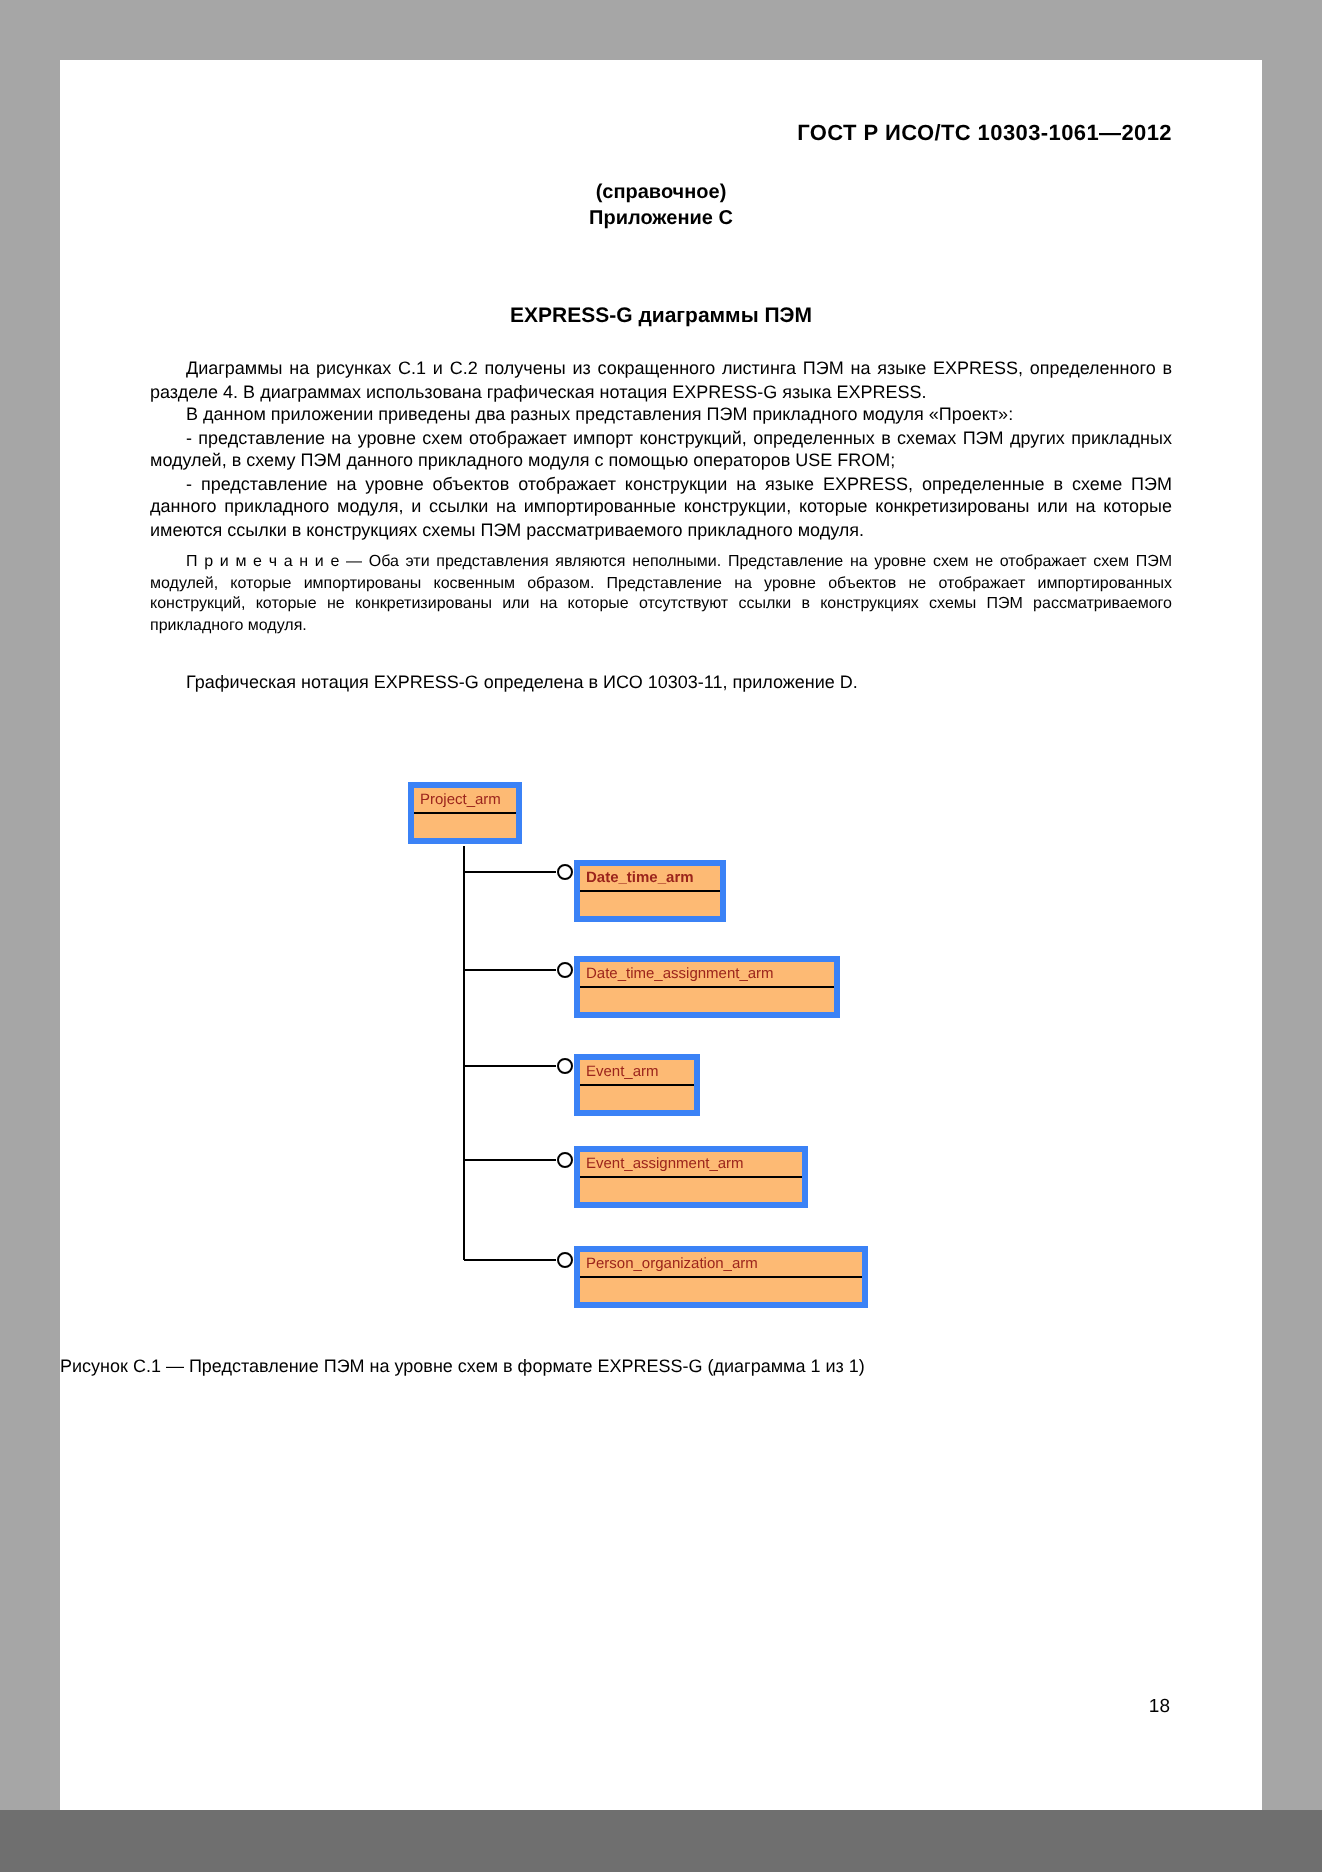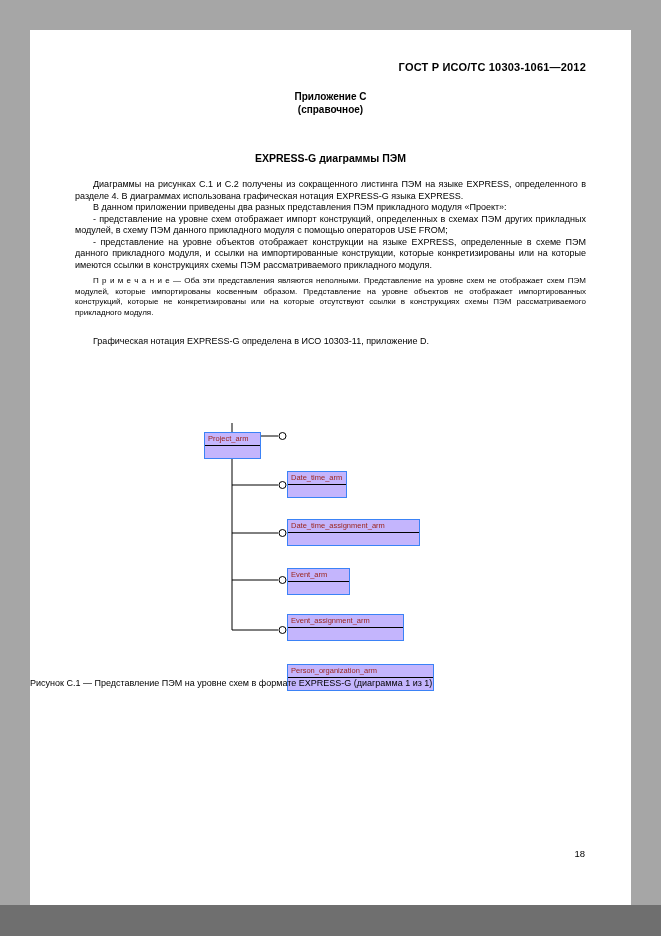--- a/index.html
+++ b/index.html
@@ -69,39 +69,38 @@
 
   
   .diagram {
     position: absolute;
     left: 0; top: 355px;
     width: 601px; height: 300px;
   }
   .connectors { position: absolute; left: 0; top: 0; }
   .schema-box {
     position: absolute;
-    border: 1px solid #3b82f6;
-    background: #c4b5fd;
-    margin-top: 41px;
+    border: 3px solid #3b82f6;
+    background: #fdba74;
   }
   .schema-title {
     height: 13px;
     border-bottom: 1px solid #000;
     font-size: 7.5px;
     line-height: 12px;
     padding-left: 3px;
     white-space: nowrap;
     overflow: hidden;
     color: var(--label-color, #9b241c);
     cursor: pointer;
   }
   .schema-body { height: 12px; }
 
   .box-root  { left: 174px; top: 6px;   width: 57px;  }
-  .box-0     { left: 257px; top: 45px;  width: 60px;  }
+  .box-0     { left: 257px; top: 45px;  width: 76px; font-weight: bold;  }
   .box-1     { left: 257px; top: 93px;  width: 133px; }
   .box-2     { left: 257px; top: 142px; width: 63px;  }
   .box-3     { left: 257px; top: 188px; width: 117px; }
   .box-4     { left: 257px; top: 238px; width: 147px; }
 
   .figure-caption {
     position: absolute;
     top: 648px; left: 0; right: 0;
     font-size: 9px;
   }
@@ -113,22 +112,22 @@
 </style>
 </head>
 <body>
 
 <div class="canvas">
   <div class="page">
 
     <div class="doc-header">ГОСТ Р ИСО/ТС 10303-1061—2012</div>
 
     <div class="appendix">
+      <div>(справочное)</div>
       <div>Приложение С</div>
-      <div>(справочное)</div>
     </div>
 
     <div class="section-title">EXPRESS-G диаграммы ПЭМ</div>
 
     <div class="body-text">
       <p>Диаграммы на рисунках С.1 и С.2 получены из сокращенного листинга ПЭМ на языке EXPRESS, определенного в разделе 4. В диаграммах использована графическая нотация EXPRESS-G языка EXPRESS.</p>
       <p>В данном приложении приведены два разных представления ПЭМ прикладного модуля «Проект»:</p>
       <p>-  представление на уровне схем отображает импорт конструкций, определенных в схемах ПЭМ других прикладных модулей, в схему ПЭМ данного прикладного модуля с помощью операторов USE FROM;</p>
       <p>-  представление на уровне объектов отображает конструкции на языке EXPRESS, определенные в схеме ПЭМ данного прикладного модуля, и ссылки на импортированные конструкции, которые конкретизированы или на которые имеются ссылки в конструкциях схемы ПЭМ рассматриваемого прикладного модуля.</p>
       <p class="note">П р и м е ч а н и е — Оба эти представления являются неполными. Представление на уровне схем не отображает схем ПЭМ модулей, которые импортированы косвенным образом. Представление на уровне объектов не отображает импортированных конструкций, которые не конкретизированы или на которые отсутствуют ссылки в конструкциях схемы ПЭМ рассматриваемого прикладного модуля.</p>

